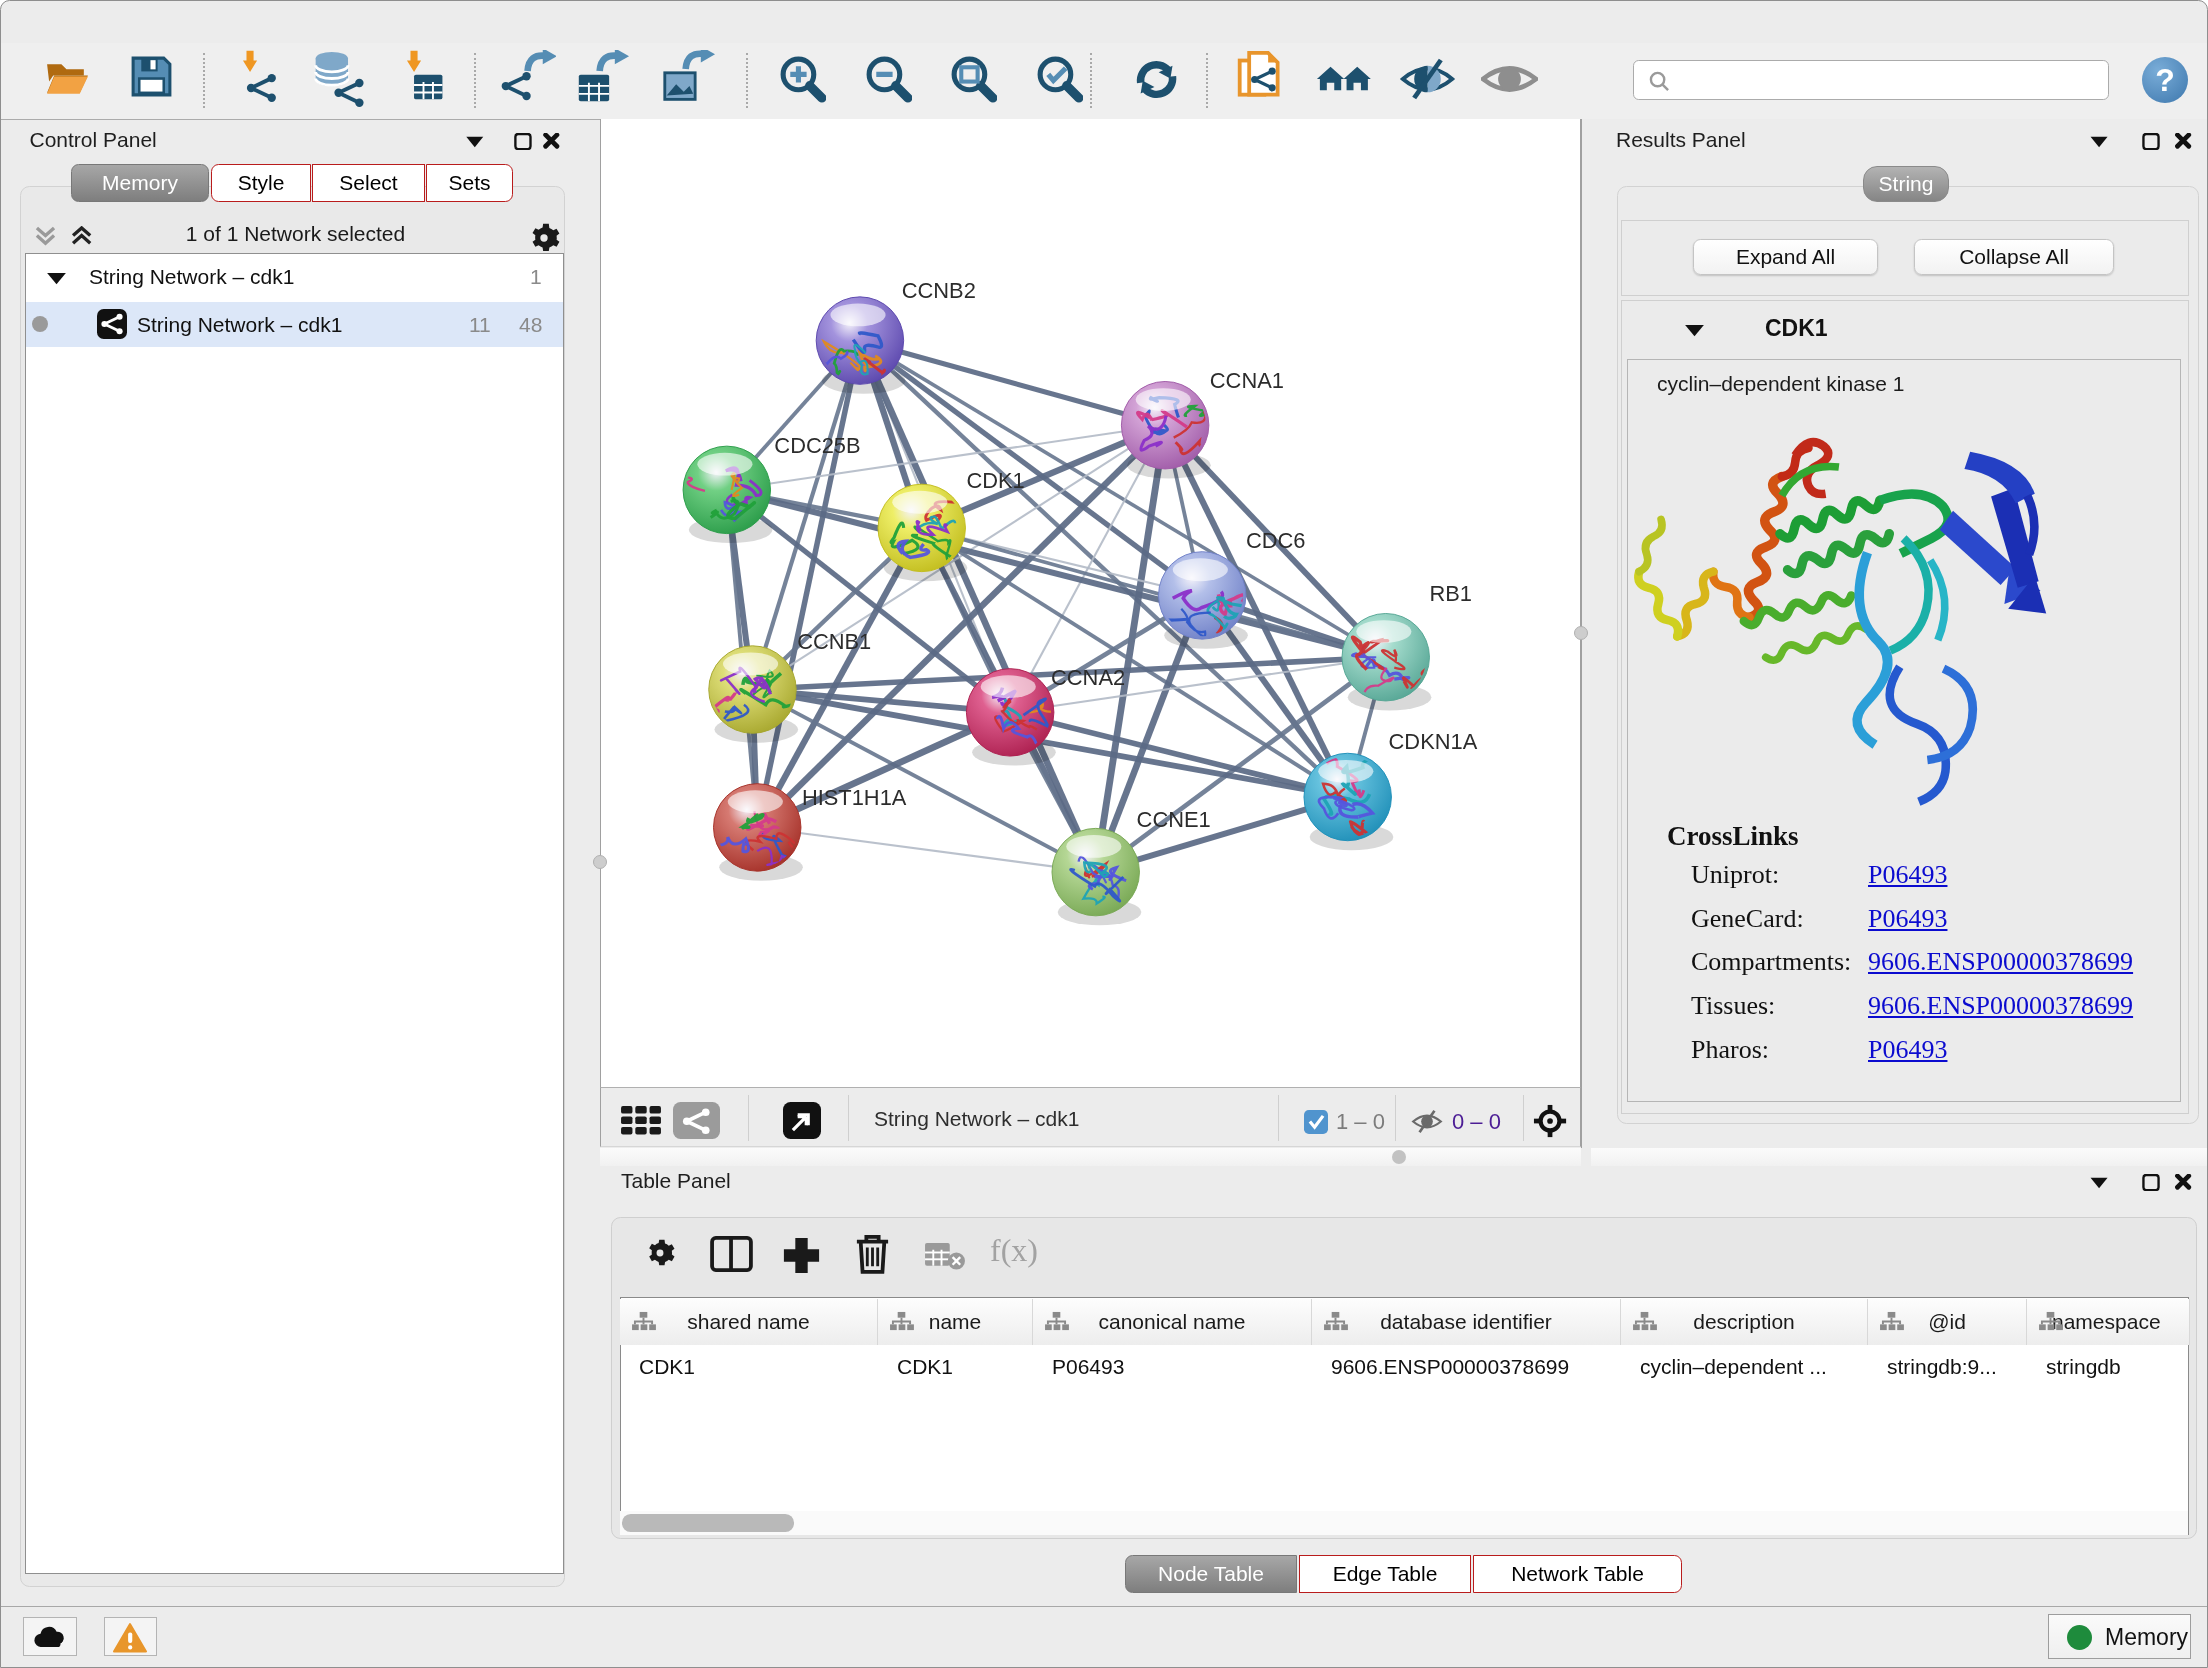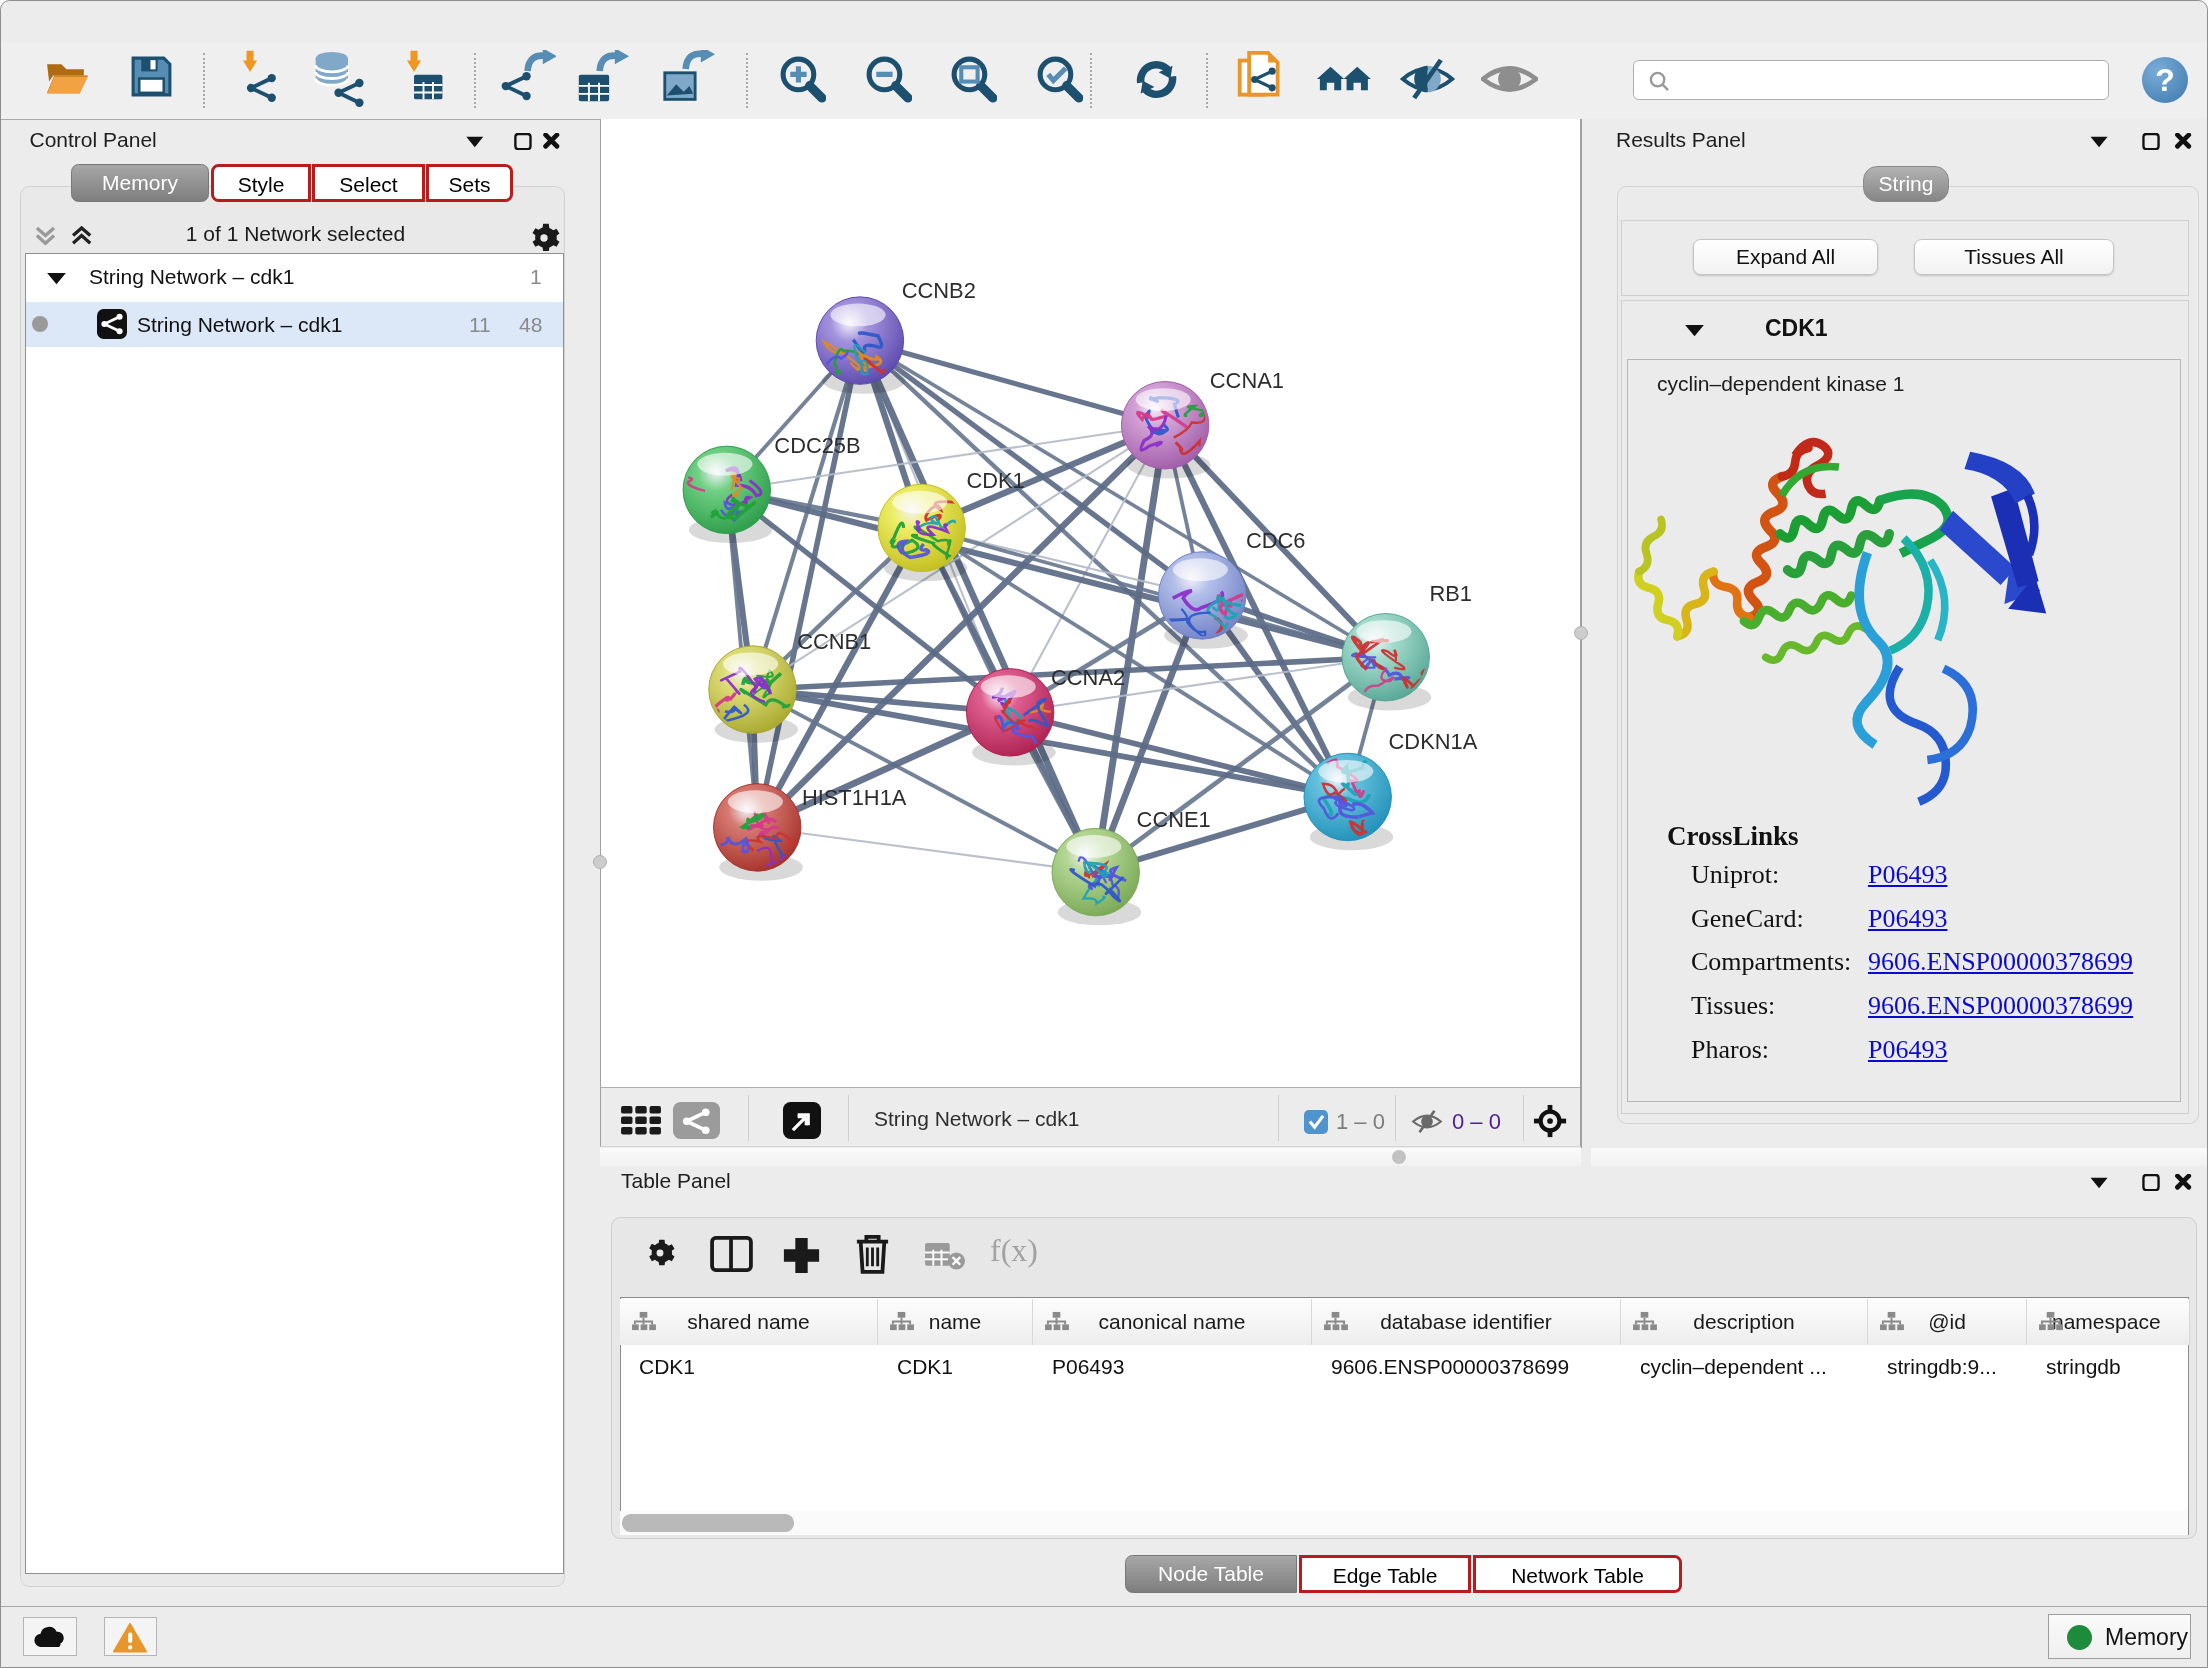--- a/index.html
+++ b/index.html
@@ -4,21 +4,21 @@
 html,body{width:2208px;height:1668px;background:#fff;font-family:"Liberation Sans",sans-serif;overflow:hidden}
 .abs{position:absolute}
 #win{position:absolute;left:0;top:0;width:2208px;height:1668px;background:#ececec;border:1px solid #8e8e8e;border-radius:9.5px 9.5px 0 0;overflow:hidden}
 #titlebar{position:absolute;left:0;top:0;width:100%;height:41px;background:linear-gradient(#f4f4f4,#dedede);border-bottom:1px solid #b2b2b2}
 .tlight{position:absolute;top:9.5px;width:22px;height:22px;border-radius:50%;background:#8f8f95;border:1px solid #76767e}
 #title{position:absolute;top:6.7px;left:0;width:100%;text-align:center;font-size:23px;color:#3c3c3c}
 #toolbar{position:absolute;left:0;top:42px;width:100%;height:77px;background:#efefef;border-bottom:1px solid #ababab}
 .tsep{position:absolute;top:52px;height:55px;width:0;border-left:2.9px dotted #a9a9a9}
 #searchbox{position:absolute;left:1632px;top:59px;width:476px;height:40px;background:#fff;border:1.9px solid #ababab;border-radius:5.7px}
 .ptitle{font-size:21px;color:#1e1e1e}
-.tab{position:absolute;z-index:3;height:38px;border:3px solid #b91c1c;background:#fff;color:#000;font-size:21px;text-align:center;line-height:36px}
+.tab{position:absolute;z-index:3;height:38px;border:1px solid #b91c1c;background:#fff;color:#000;font-size:21px;text-align:center;line-height:36px}
 .tabsel{background:linear-gradient(#a7a7a7,#7e7e7e);color:#fff;border:1px solid #787878}
 .panelbox{position:absolute;background:#e9e9e9;border:1px solid #d2d2d2;border-radius:9.5px}
 .whitebox{position:absolute;background:#fff;border:1px solid #8f8f8f}
 .btn{position:absolute;background:linear-gradient(#ffffff,#f2f2f2);border:1px solid #c4c4c4;border-radius:7.6px;box-shadow:0 1px 1.9px rgba(0,0,0,.18);font-size:21px;text-align:center;color:#111}
 a.lnk{color:#0b0bcf;text-decoration:underline}
 .serif{font-family:"Liberation Serif",serif}
 </style></head>
 <body>
 <div id="win">
 <div id="toolbar"></div>
@@ -531,21 +531,21 @@
 <div class="abs ptitle" style="left:1615px;top:127px">Results Panel</div>
 <svg class="abs" style="left:2089px;top:132px" width="105" height="17" viewBox="0 0 110 18">
  <path d="M0 4 L18 4 L9 15 Z" fill="#111"></path>
  <rect x="56" y="1" width="16" height="16" rx="3" fill="none" stroke="#111" stroke-width="2.5"></rect>
  <path d="M92 2 L104 14 M104 2 L92 14" stroke="#111" stroke-width="5" stroke-linecap="round"></path>
 </svg>
 <div class="panelbox" style="left:1616px;top:185px;width:582px;height:938px;background:#ebebeb"></div>
 <div class="abs" style="left:1862px;top:165px;width:86px;height:36px;border-radius:14px;background:linear-gradient(#b3b3b3,#858585);border:1px solid #8a8a8a;color:#fff;font-size:21px;text-align:center;line-height:34px">String</div>
 <div class="abs" style="left:1620px;top:219px;width:568px;height:76px;border:1.9px groove #cfcfcf"></div>
 <div class="btn" style="left:1692px;top:238px;width:185px;height:36px;line-height:34px">Expand All</div>
-<div class="btn" style="left:1913px;top:238px;width:200px;height:36px;line-height:34px">Tissues All</div>
+<div class="btn" style="left:1913px;top:238px;width:200px;height:36px;line-height:34px">Collapse All</div>
 <div class="abs" style="left:1620px;top:299px;width:568px;height:814px;border:1.9px groove #cfcfcf"></div>
 <svg class="abs" style="left:1683px;top:322px" width="21" height="15" viewBox="0 0 22 16">
       <path d="M1 2 L21 2 L11 14 Z" fill="#111"></path>
     </svg>
 <div class="abs" style="left:1764px;top:314px;font-size:23px;font-weight:bold;color:#111">CDK1</div>
 <div class="abs" style="left:1626px;top:358px;width:554px;height:743px;border:1px solid #b5b5b5"></div>
 <div class="abs" style="left:1656px;top:371px;font-size:21px;color:#1c1c1c">cyclin–dependent kinase 1</div>
 <svg class="abs" style="left:1580px;top:118px;pointer-events:none" width="629" height="1029" viewBox="1661 124 661 1082">
       <path d="M 1838 648 Q 1855 642 1842 630 Q 1830 617 1846 611 Q 1863 605 1851 592 Q 1838 580 1855 574 Q 1872 568 1859 556 Q 1847 543 1864 537 Q 1880 531 1868 518 Q 1855 506 1872 500" fill="none" stroke="#d25312" stroke-width="10" stroke-linecap="round"></path>
       <path d="M 1872 500 Q 1885 498 1886 485 Q 1887 472 1900 470" fill="none" stroke="#c22a16" stroke-width="9" stroke-linecap="round"></path>

